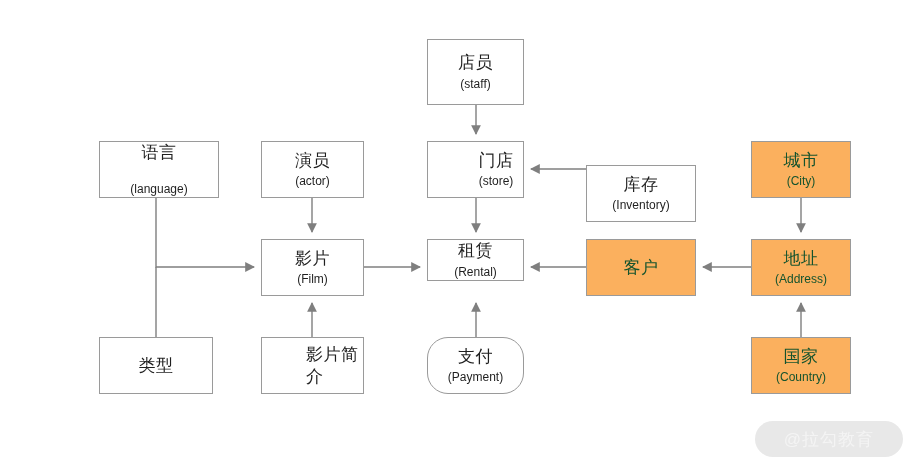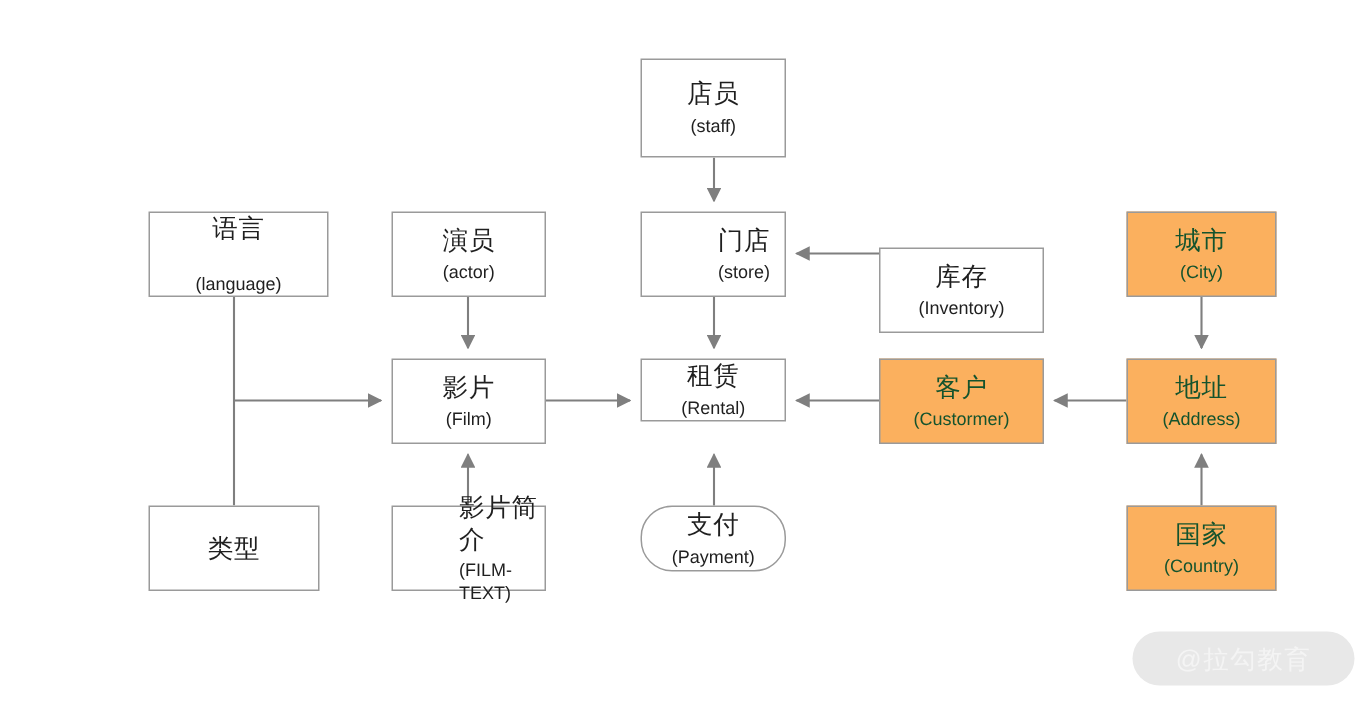--- a/index.html
+++ b/index.html
@@ -134,34 +134,32 @@
       <div class="node" style="left: 261px; top: 239px; width: 103px; height: 57px;">
         <div class="cn">影片</div>
         <div class="en">(Film)</div>
       </div>
       <div class="node" style="left: 427px; top: 239px; width: 97px; height: 42px;">
         <div class="cn">租赁</div>
         <div class="en">(Rental)</div>
       </div>
       <div class="node accent" style="left: 586px; top: 239px; width: 110px; height: 57px;">
         <div class="cn">客户</div>
-        <div class="en">(Custormer)</div>
       </div>
       <div class="node accent" style="left: 751px; top: 239px; width: 100px; height: 57px;">
         <div class="cn">地址</div>
         <div class="en">(Address)</div>
       </div>
       <div class="node" style="left: 99px; top: 337px; width: 114px; height: 57px;">
         <div class="cn">类型</div>
       </div>
       <div class="node" style="left: 261px; top: 337px; width: 103px; height: 57px; padding-left: 44px;">
         <div class="cn">影片简介</div>
-        <div class="en">(FILM-TEXT)</div>
       </div>
-      <div class="node" style="left: 427px; top: 337px; width: 97px; height: 44px; border-radius: 21px;">
+      <div class="node" style="left: 427px; top: 337px; width: 97px; height: 57px; border-radius: 21px;">
         <div class="cn">支付</div>
         <div class="en">(Payment)</div>
       </div>
       <div class="node accent" style="left: 751px; top: 337px; width: 100px; height: 57px;">
         <div class="cn">国家</div>
         <div class="en">(Country)</div>
       </div>
     </div>
 
   <div class="watermark">

